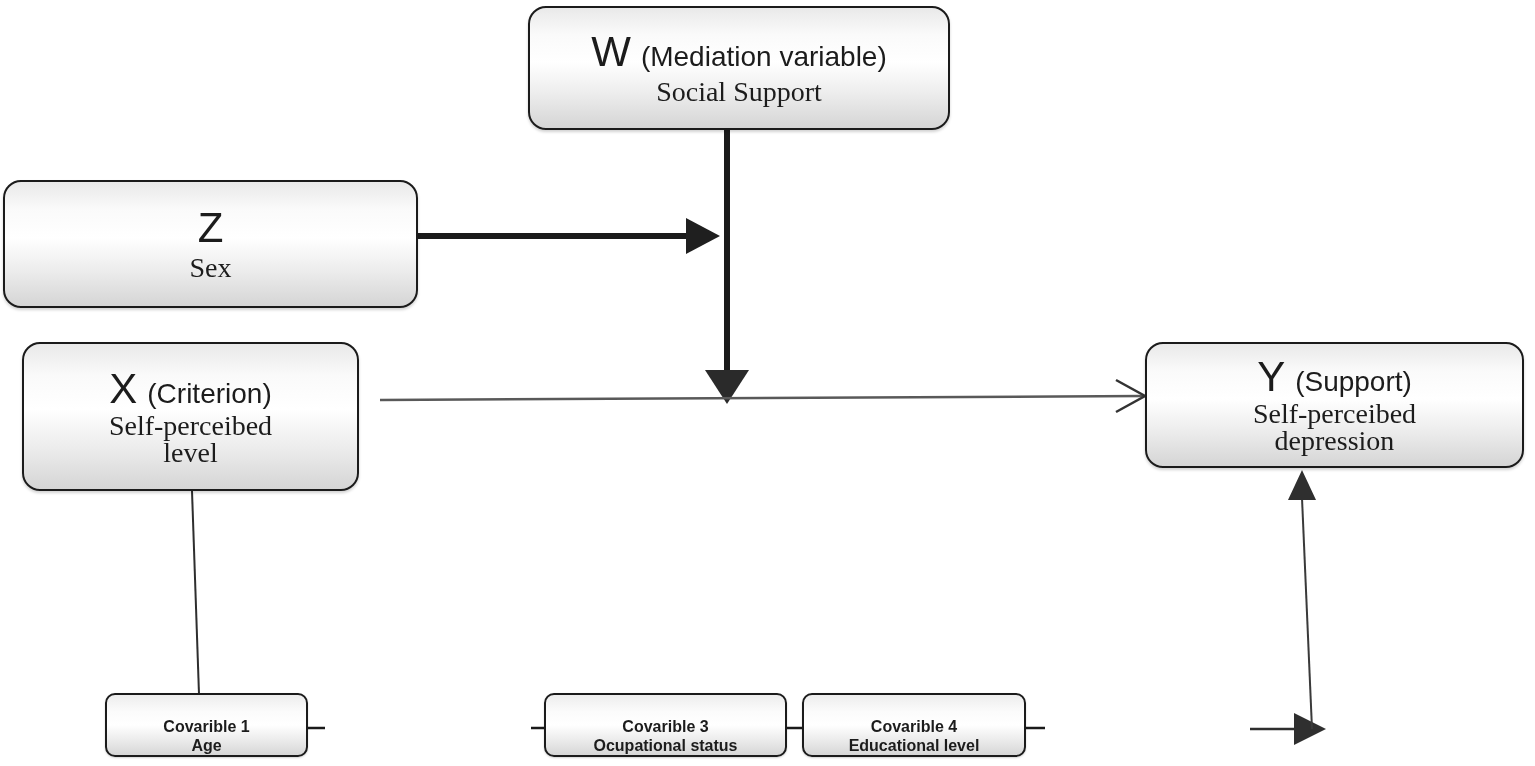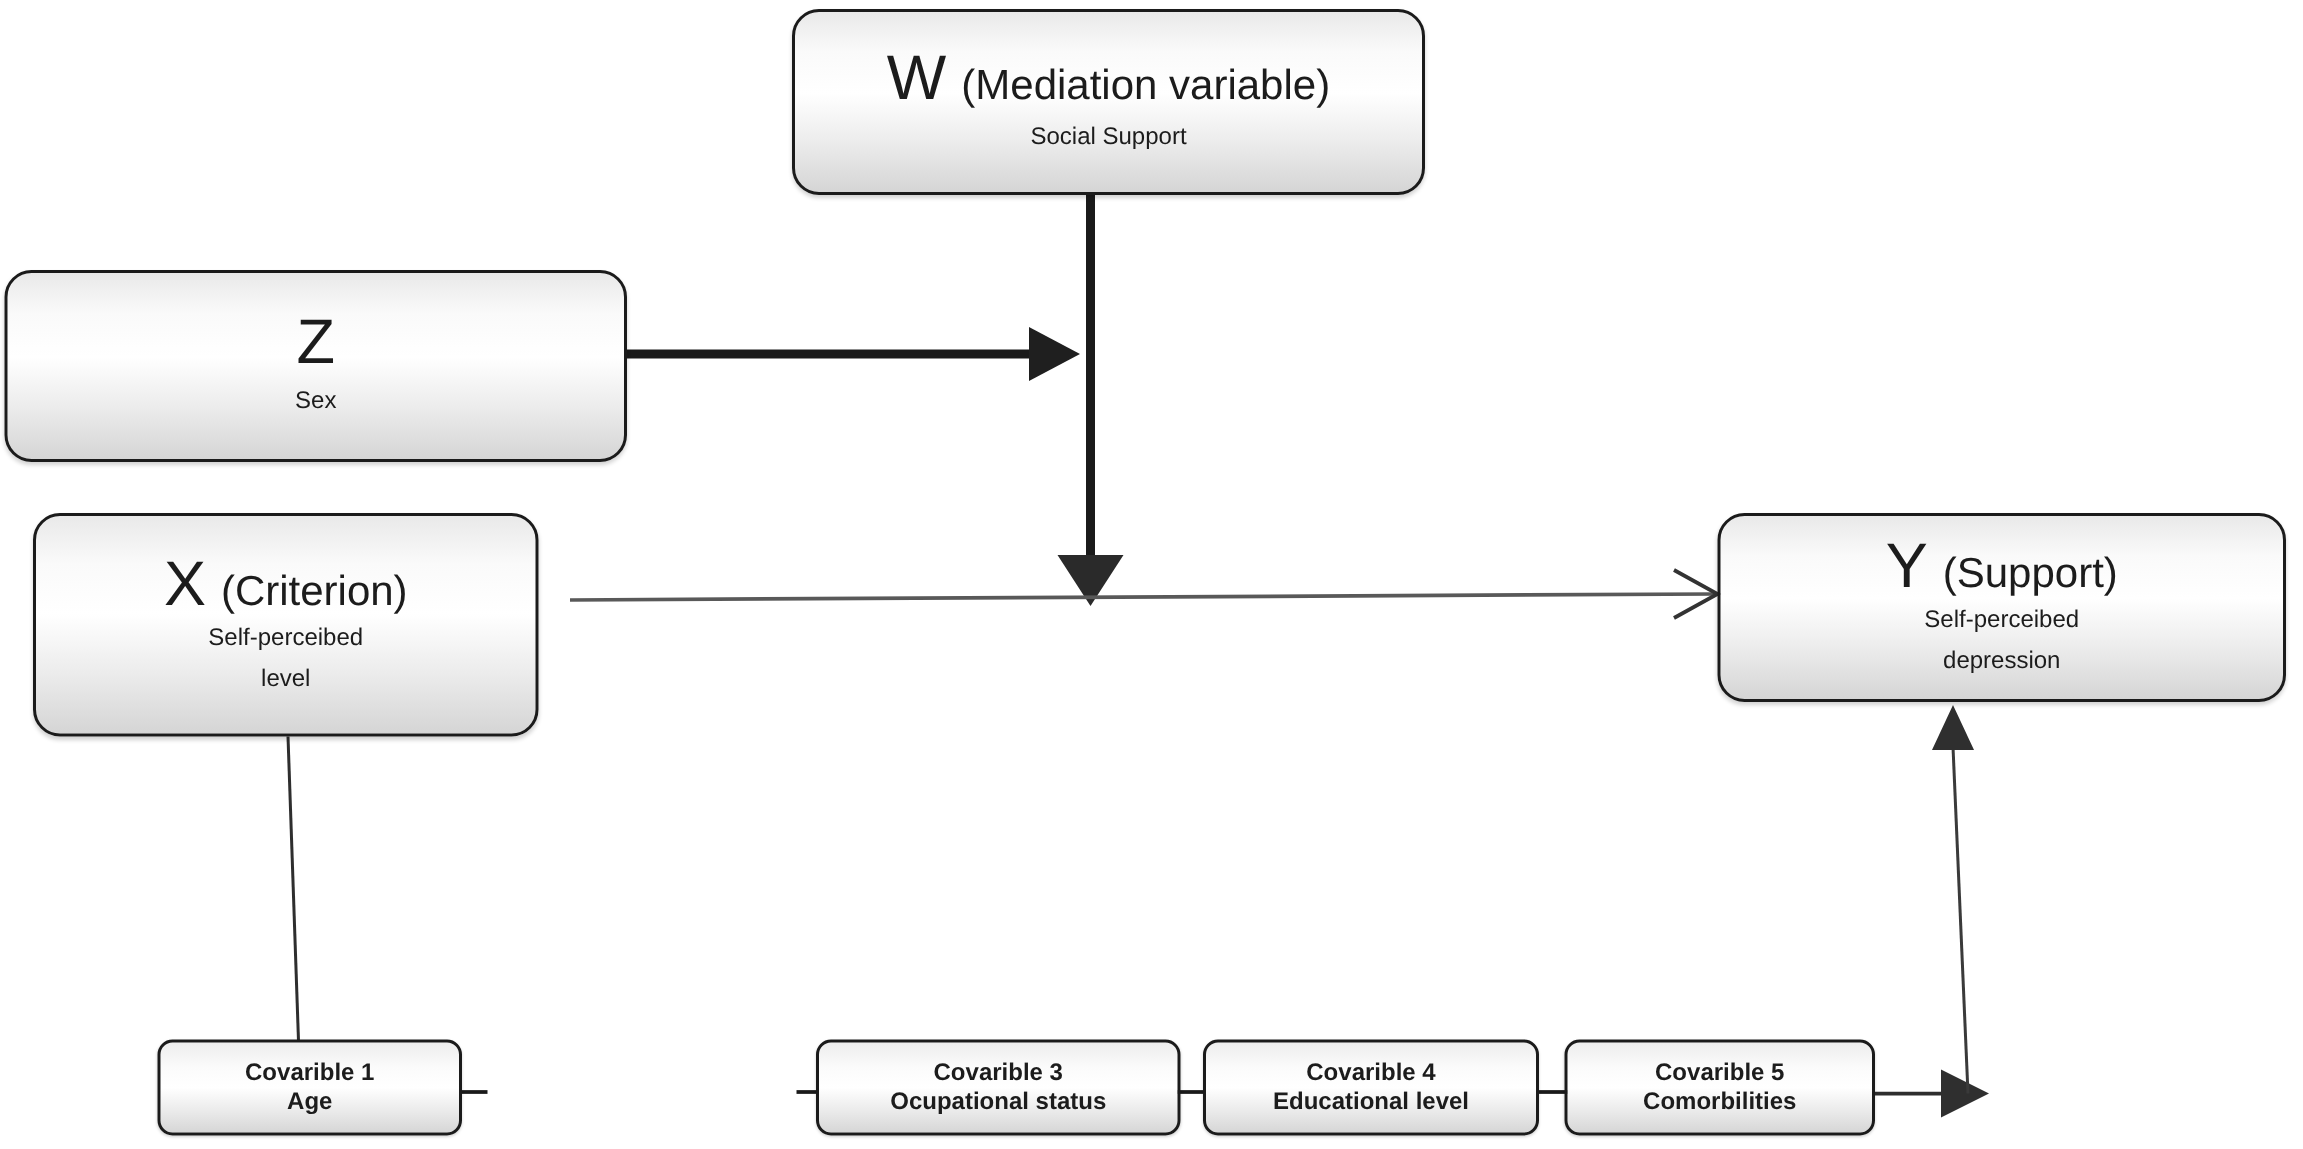--- a/index.html
+++ b/index.html
@@ -44,43 +44,44 @@
   }
   .node-letter {
     font-size: 42px;
     line-height: 1.0;
   }
   .node-qualifier {
     font-size: 28px;
     line-height: 1.0;
   }
   .node-label {
-    font-size: 16px;
+    font-size: 28px;
     line-height: 27px;
     margin-top: 5px;
+    font-family: Liberation Serif, serif;
   }
   #node-w { left: 528px; top: 6px;   width: 422px; height: 124px; }
   #node-z { left: 3px;   top: 180px; width: 415px; height: 128px; }
   #node-x { left: 22px;  top: 342px; width: 337px; height: 149px; }
   #node-y { left: 1145px;top: 342px; width: 379px; height: 126px; }
 
   .covariable {
     position: absolute;
     z-index: 2;
     box-sizing: border-box;
     top: 693px;
     height: 64px;
     border: 2px solid #1b1b1b;
     border-radius: 10px;
     background: linear-gradient(180deg, #ededed 0%, #fbfbfb 28%, #ffffff 50%, #e9e9e9 78%, #d6d6d6 100%);
     box-shadow: 0 1px 2px rgba(0,0,0,0.18);
     display: flex;
     flex-direction: column;
     align-items: center;
-    justify-content: center;
+    justify-content: flex-end;
     color: #1c1c1c;
     text-align: center;
     font-size: 16px;
     font-weight: 700;
     line-height: 19px;
   }
   #covariable-1 { left: 105px;  width: 203px; }
   #covariable-2 { left: 323px;  width: 210px; }
   #covariable-3 { left: 544px;  width: 243px; }
   #covariable-4 { left: 802px;  width: 224px; }
@@ -154,18 +155,14 @@
     <div>Age</div>
   </div>
   <div class="covariable" id="covariable-3">
     <div>Covarible 3</div>
     <div>Ocupational status</div>
   </div>
   <div class="covariable" id="covariable-4">
     <div>Covarible 4</div>
     <div>Educational level</div>
   </div>
-  <div class="covariable" id="covariable-5">
-    <div>Covarible 5</div>
-    <div>Comorbilities</div>
-  </div>
 
 </div>
 
 </body></html>

